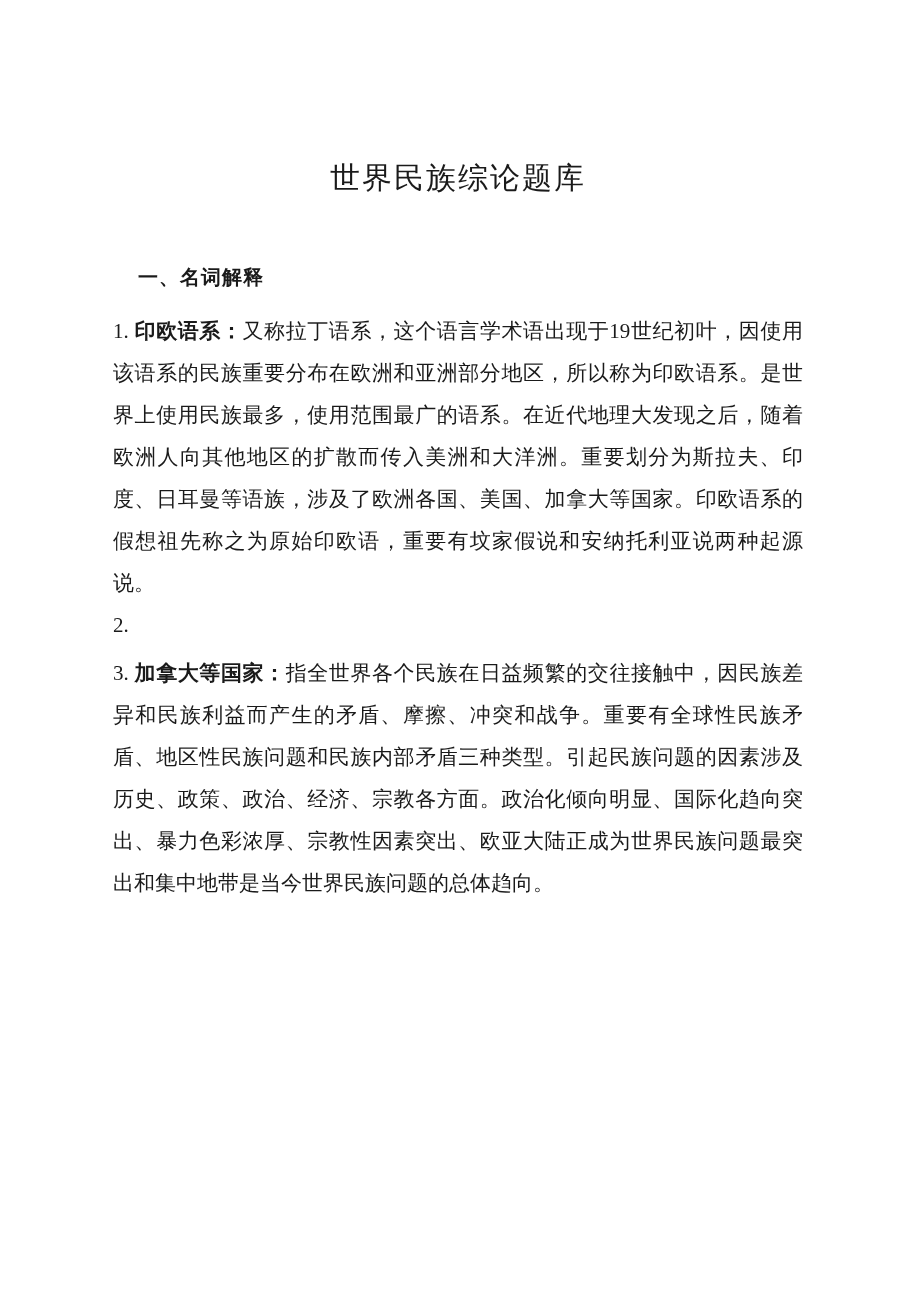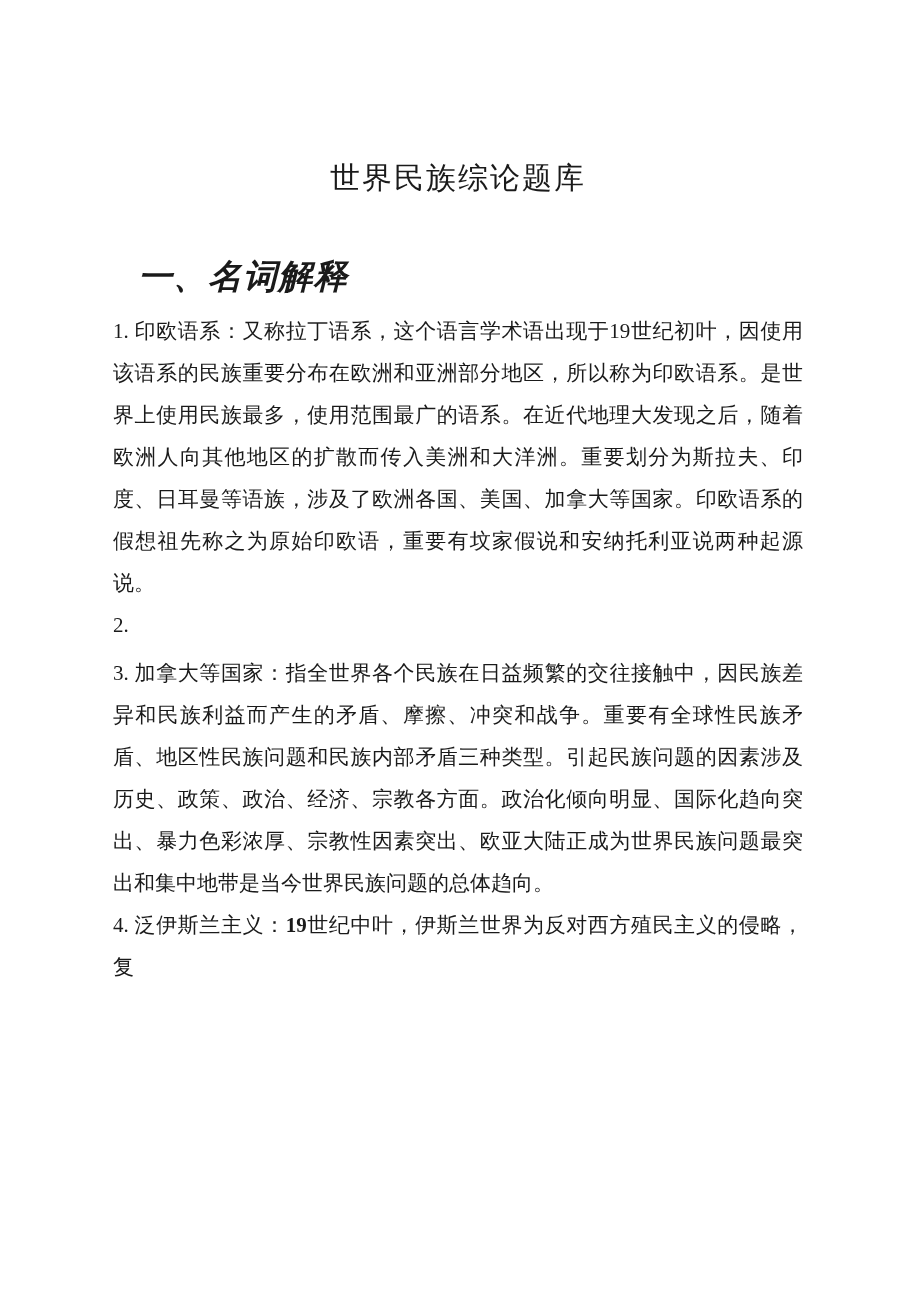--- a/index.html
+++ b/index.html
@@ -16,52 +16,50 @@
   }
   .doc-title {
     font-size: 30px;
     font-weight: 400;
     text-align: center;
     margin: 0;
     line-height: 44px;
     letter-spacing: 2px;
   }
   .section-heading {
-    font-size: 34px;
+    font-size: 20px;
     font-weight: 700;
     margin: 58px 0 0 25px;
     line-height: 38px;
     letter-spacing: 1px;
-    font-style: italic;
   }
   .para {
     font-size: 21px;
     line-height: 42px;
     margin: 0;
     text-align: justify;
     text-justify: inter-ideograph;
   }
   .p1 { margin-top: 14px; }
   .p2b { margin-top: 12px; }
   .p3 { margin-top: 6px; }
   .num { font-weight: 400; }
-  .term { font-weight: 400; }
+  .term { font-weight: 700; }
   .bold-lead { font-weight: 700; }
 </style>
 </head>
 <body>
 
 <div class="page">
 
   <h1 class="doc-title">世界民族综论题库</h1>
 
   <h2 class="section-heading">一、名词解释</h2>
 
   <p class="para p1"><span class="num">1.</span> <span class="term">印欧语系：</span><span>又称拉丁语系，这个语言学术语出现于19世纪初叶，因使用该语系的民族重要分布在欧洲和亚洲部分地区，所以称为印欧语系。是世界上使用民族最多，使用范围最广的语系。在近代地理大发现之后，随着欧洲人向其他地区的扩散而传入美洲和大洋洲。重要划分为斯拉夫、印度、日耳曼等语族，涉及了欧洲各国、美国、加拿大等国家。印欧语系的假想祖先称之为原始印欧语，重要有坟家假说和安纳托利亚说两种起源说。</span></p>
 
   <p class="para p2a"><span class="num">2.</span></p>
 
 
   <p class="para p3"><span class="num">3.</span> <span class="term">加拿大等国家：</span><span>指全世界各个民族在日益频繁的交往接触中，因民族差异和民族利益而产生的矛盾、摩擦、冲突和战争。重要有全球性民族矛盾、地区性民族问题和民族内部矛盾三种类型。引起民族问题的因素涉及历史、政策、政治、经济、宗教各方面。政治化倾向明显、国际化趋向突出、暴力色彩浓厚、宗教性因素突出、欧亚大陆正成为世界民族问题最突出和集中地带是当今世界民族问题的总体趋向。</span></p>
 
-  <p class="para p4"><span class="num">4.</span> <span class="term">泛伊斯兰主义：</span><span class="bold-lead">19</span><span>世纪中叶，伊斯兰世界为反对西方殖民主义的侵略，复</span></p>
 
 </div>
 
 </body></html>

